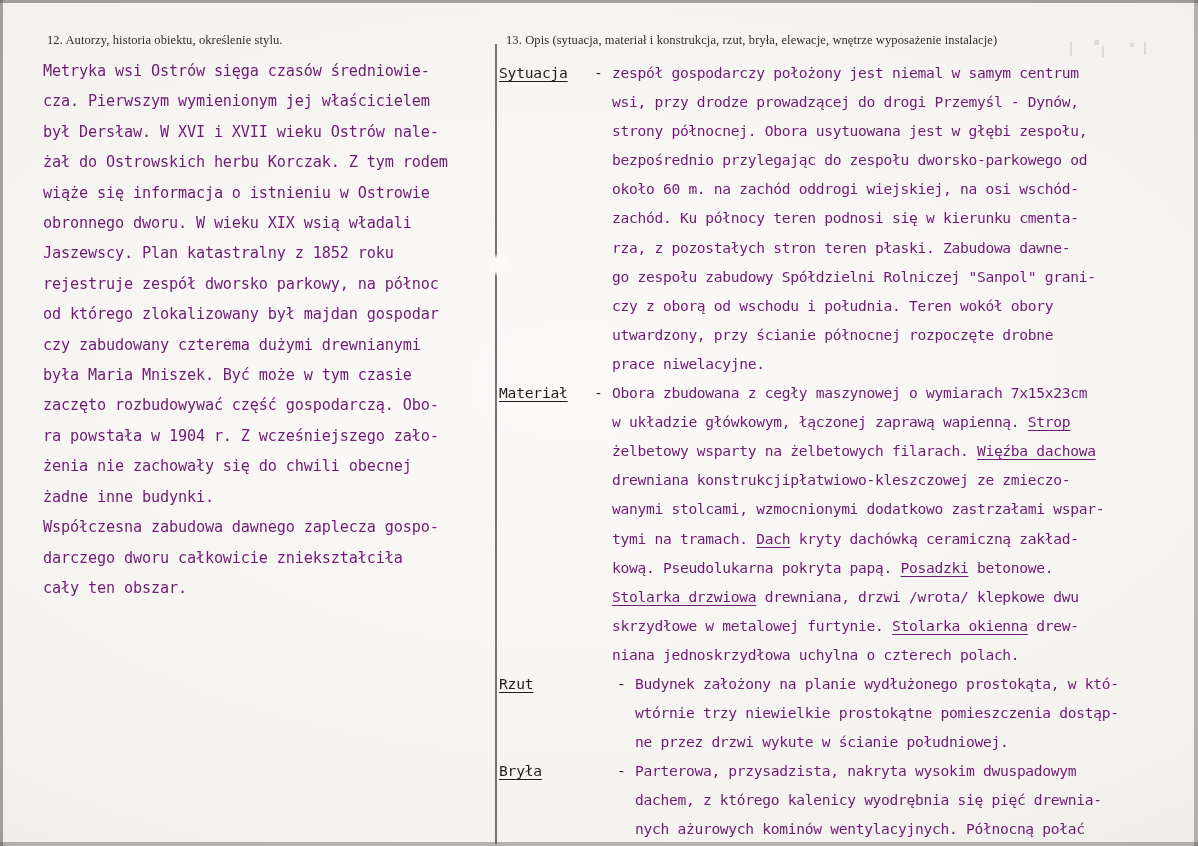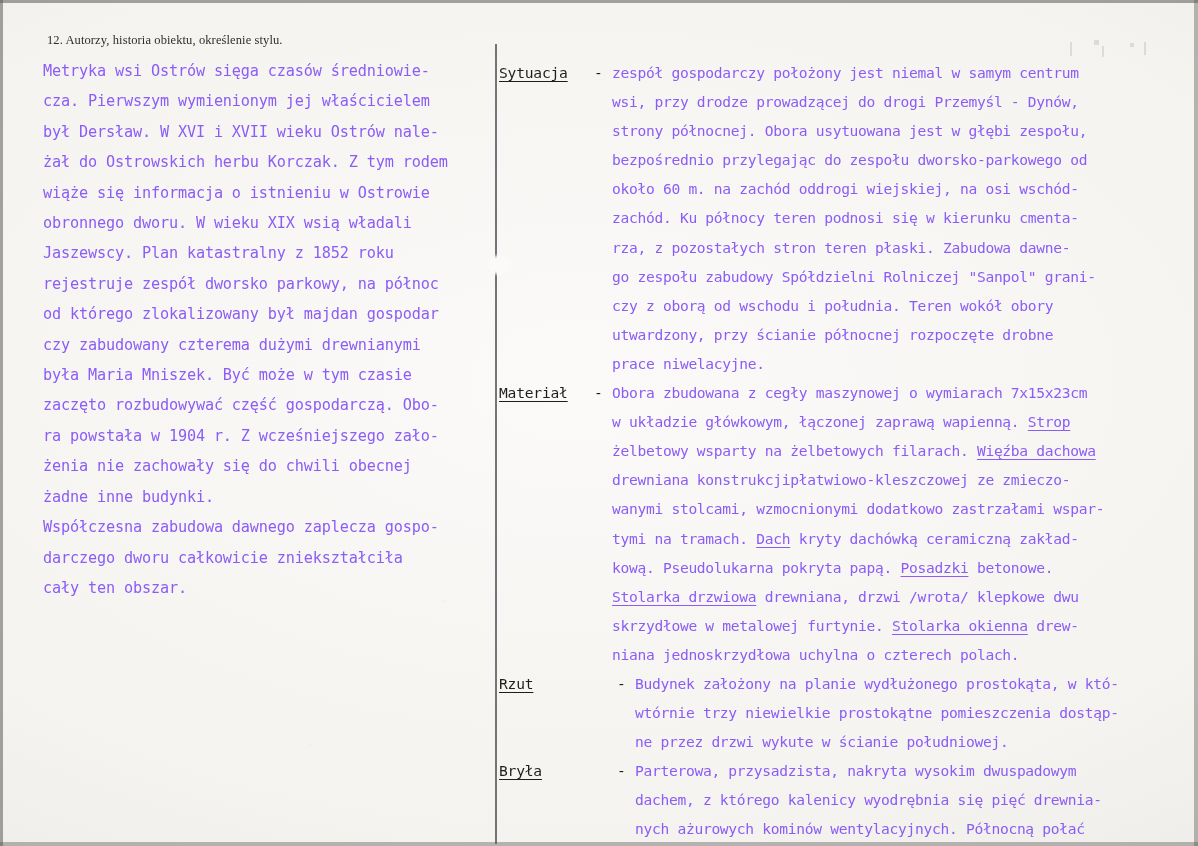--- a/index.html
+++ b/index.html
@@ -81,21 +81,21 @@
     width: 22px;
     height: 20px;
     border-radius: 50%;
     background: #fbfaf8;
     filter: blur(1.6px);
   }
 
   
   .tw {
     font-family: "DejaVu Sans Mono", "Liberation Mono", monospace;
-    color: #8b5cf6;
+    color: #701a75;
     white-space: pre;
   }
 
   #left-col {
     position: absolute;
     left: 43px;
     top: 56px;
     width: 450px;
   }
   #left-col .tw-line {
@@ -178,20 +178,21 @@
   <div id="paper-bg"></div>
   <div id="speckle"></div>
 
   <div id="scan-border-top"></div>
   <div id="scan-border-left"></div>
   <div id="scan-border-right"></div>
   <div id="scan-border-bottom"></div>
 
   <div class="form-label" id="label-12">12. Autorzy, historia obiektu, określenie stylu.</div>
 
+  <div class="form-label" id="label-13">13. Opis (sytuacja, materiał i konstrukcja, rzut, bryła, elewacje, wnętrze wyposażenie instalacje)</div>
 
   <div id="bleed-marks">
     <span style="left:2px;  top:2px;  width:1.5px; height:14px;"></span>
     <span style="left:26px; top:0px;  width:5px;   height:5px;"></span>
     <span style="left:34px; top:6px;  width:1.5px; height:11px;"></span>
     <span style="left:62px; top:3px;  width:4px;   height:4px;"></span>
     <span style="left:76px; top:2px;  width:1.5px; height:13px;"></span>
   </div>
 
   <div id="column-divider"></div>

